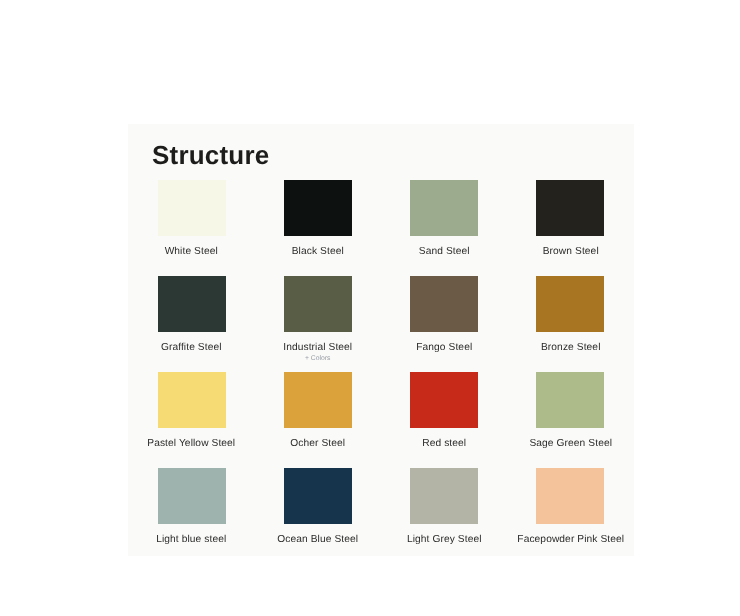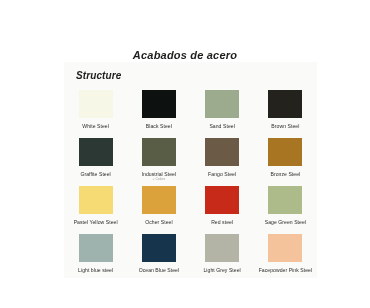--- a/index.html
+++ b/index.html
@@ -37,23 +37,22 @@
     left: 64px;
     top: 62px;
     width: 253px;
     height: 216px;
     background: #fafaf8;
   }
   .section-label {
     position: absolute;
     left: 12px;
     top: 8px;
-    font-style: italic;
     font-weight: bold;
-    font-size: 10px;
+    font-size: 13px;
     letter-spacing: 0.1px;
     color: #1d1d1b;
   }
   .grid {
     position: absolute;
     left: 0;
     top: 22px;
     width: 253px;
     display: grid;
     grid-template-columns: repeat(4, 1fr);
@@ -89,21 +88,20 @@
     line-height: 4px;
     color: #9aa0a6;
     text-align: center;
   }
 </style>
 </head>
 <body>
 
 <div id="page">
 
-  <div class="title">Acabados de acero</div>
 
   <div class="board">
     <div class="section-label">Structure</div>
     <div class="grid">
         <div class="cell">
           <div class="swatch" style="background: rgb(246, 247, 231);"></div>
           <div class="cap">White Steel</div>
         </div>
         <div class="cell">
           <div class="swatch" style="background: rgb(13, 18, 16);"></div>

